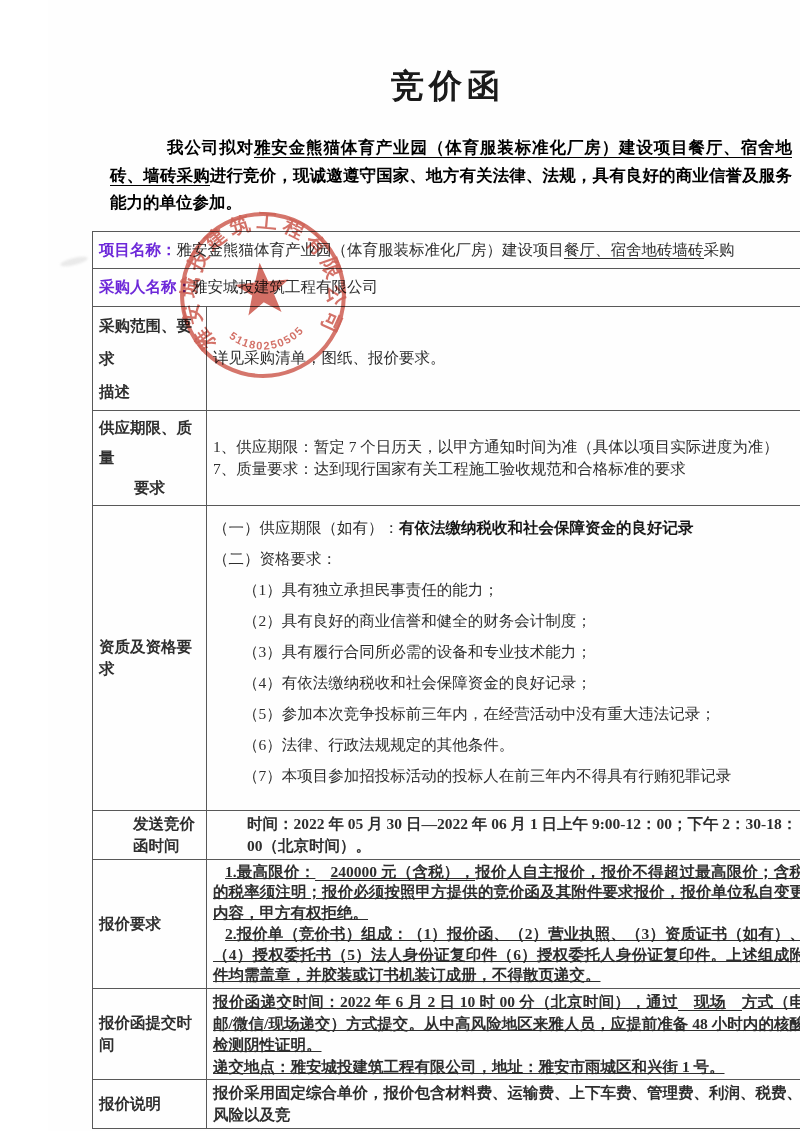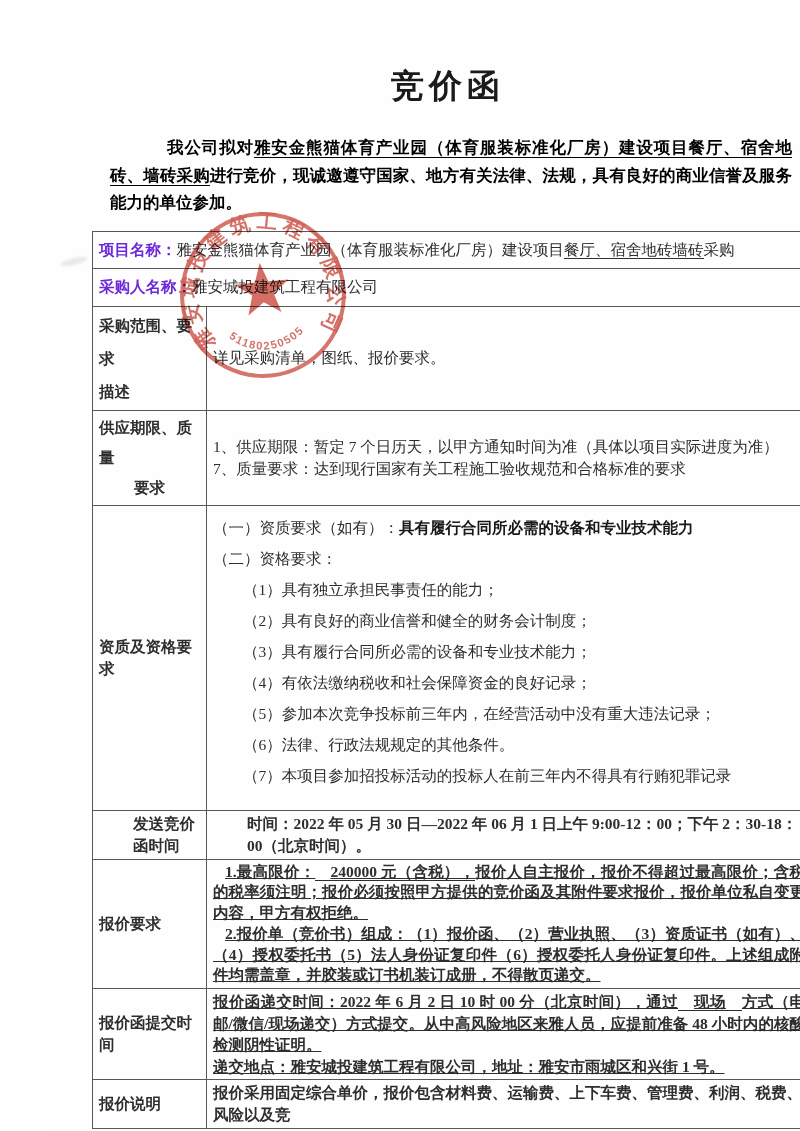--- a/index.html
+++ b/index.html
@@ -92,21 +92,21 @@
           <div class="c">要求</div>
         </td>
         <td colspan="3" class="supply-value">
           <div>1、供应期限：暂定 7 个日历天，以甲方通知时间为准（具体以项目实际进度为准）</div>
           <div>7、质量要求：达到现行国家有关工程施工验收规范和合格标准的要求</div>
         </td>
       </tr>
       <tr class="r6">
         <td class="lbl qual-label">资质及资格要求</td>
         <td colspan="3" class="qual-value">
-          <div class="q"><span>（一）资质要求（如有）：</span><span class="hei-bold">具有履行合同所必需的设备和专业技术能力</span></div>
+          <div class="q"><span>（一）供应期限（如有）：</span><span class="hei-bold">有依法缴纳税收和社会保障资金的良好记录</span></div>
           <div class="q">（二）资格要求：</div>
           <div class="q qn">（1）具有独立承担民事责任的能力；</div>
           <div class="q qn">（2）具有良好的商业信誉和健全的财务会计制度；</div>
           <div class="q qn">（3）具有履行合同所必需的设备和专业技术能力；</div>
           <div class="q qn">（4）有依法缴纳税收和社会保障资金的良好记录；</div>
           <div class="q qn">（5）参加本次竞争投标前三年内，在经营活动中没有重大违法记录；</div>
           <div class="q qn">（6）法律、行政法规规定的其他条件。</div>
           <div class="q qn">（7）本项目参加招投标活动的投标人在前三年内不得具有行贿犯罪记录</div>
         </td>
       </tr>

